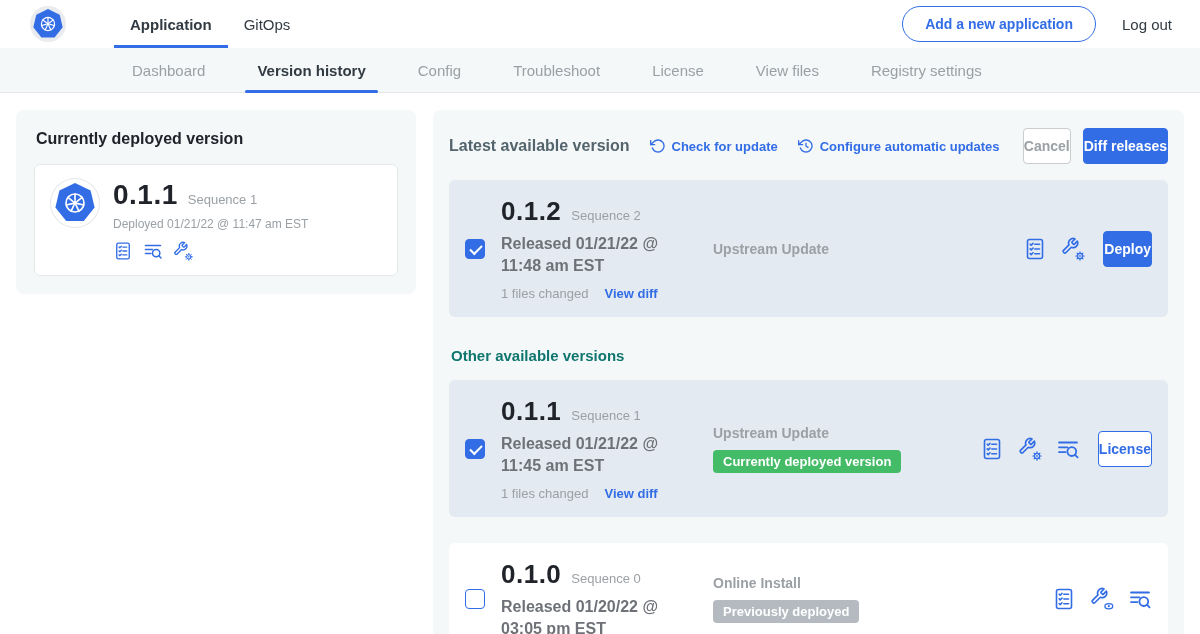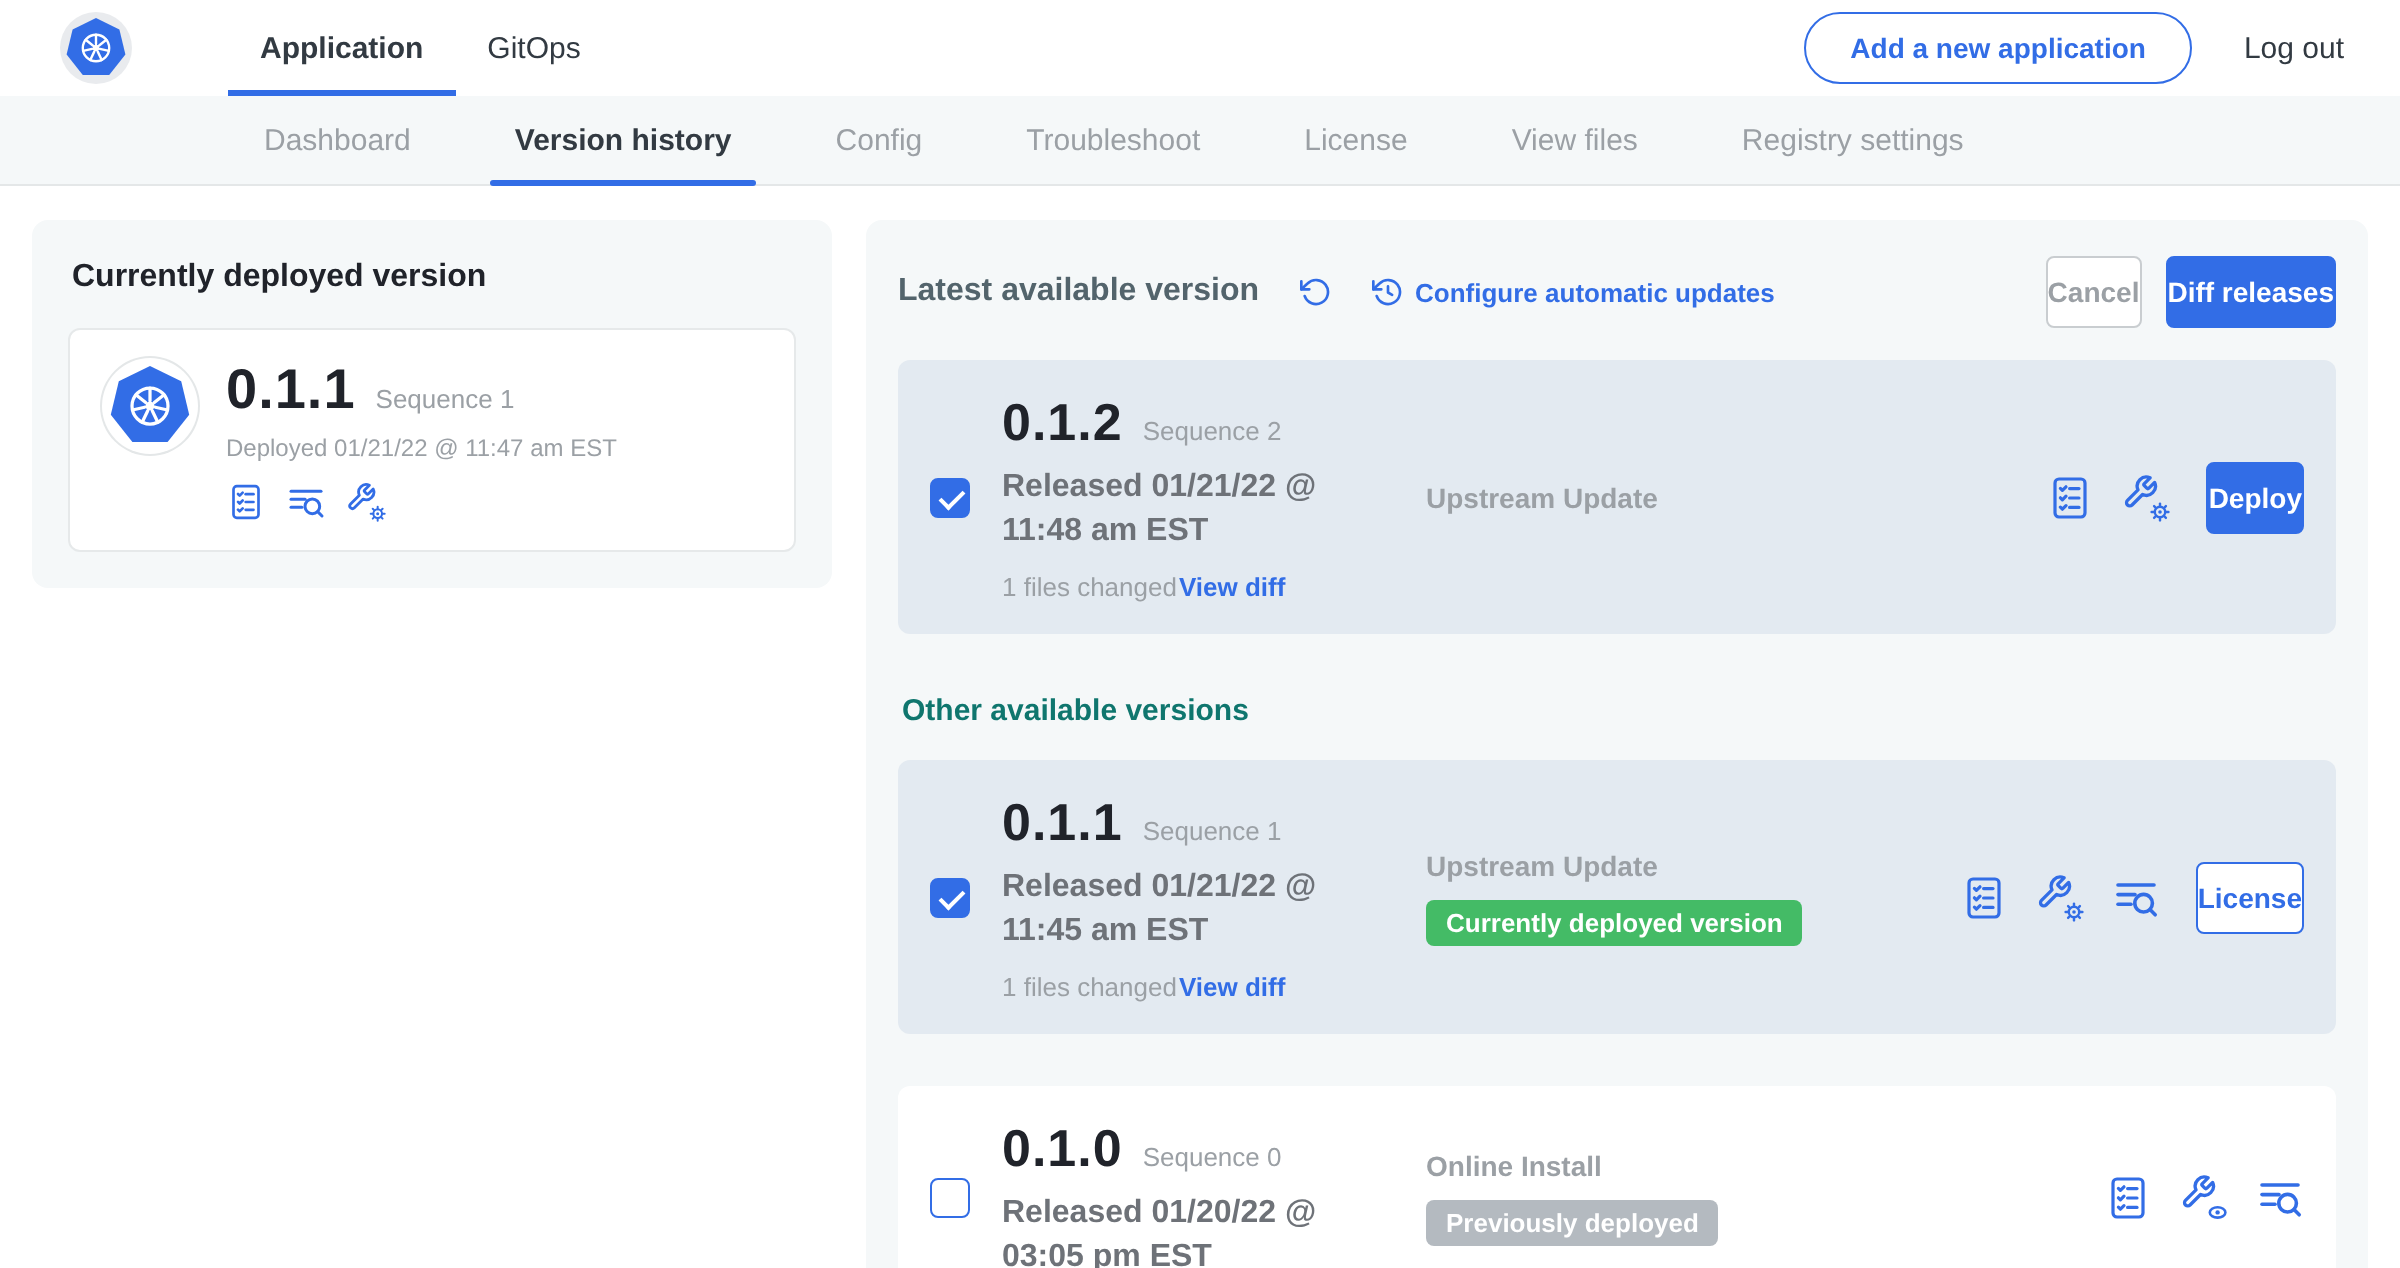--- a/index.html
+++ b/index.html
@@ -56,21 +56,21 @@
 
   .vrow { display:flex; align-items:center; background:#E3EAF1; border-radius:6px; padding:16px; }
   .vrow.white { background:#fff; }
   .cb { width:20px; height:20px; flex:0 0 20px; border:1px solid #326DE6; border-radius:4px; background:#fff; margin-right:16px; position:relative; cursor:pointer; }
   .cb.checked { background:#326DE6; }
   .cb.checked::after { content:""; position:absolute; left:4px; top:5px; width:10px; height:5px;
     border-left:2px solid #fff; border-bottom:2px solid #fff; transform:rotate(-45deg); }
   .v-info { width:212px; }
   .v-info .ver-big { font-size:26px; }
   .v-released { font-size:16px; font-weight:bold; color:#6E7278; line-height:1.35; margin-top:6px; width:190px; }
-  .v-files { display:flex; gap:1px; margin-top:10px; font-size:13px; }
+  .v-files { display:flex; gap:16px; margin-top:10px; font-size:13px; }
   .files-changed { color:#9BA0A5; }
   .view-diff { color:#326DE6; font-weight:bold; cursor:pointer; }
   .v-mid { width:250px; }
   .v-source { font-size:14px; font-weight:bold; color:#9BA0A5; }
   .badge { display:inline-block; margin-top:9px; padding:4px 10px; border-radius:4px; font-size:13px; font-weight:bold; color:#fff; }
   .badge.green { background:#44BB66; }
   .badge.gray { background:#B4BAC0; }
   .v-spacer { flex:1; }
   .v-icons { display:flex; align-items:center; gap:14px; }
   .v-action { margin-left:18px; }
@@ -232,20 +232,21 @@
 
   <section class="versions-panel">
     <div class="panel-head">
       <span class="panel-title">Latest available version</span>
       <span class="head-link">
         <span class="aicon">
             <svg width="16" height="16">
               <use href="#sym-refresh"></use>
             </svg>
           </span>
+        <span>Check for update</span>
       </span>
       <span class="head-link">
         <span class="aicon">
             <svg width="16" height="16">
               <use href="#sym-clock-cycle"></use>
             </svg>
           </span>
         <span>Configure automatic updates</span>
       </span>
       <div class="v-spacer"></div>

